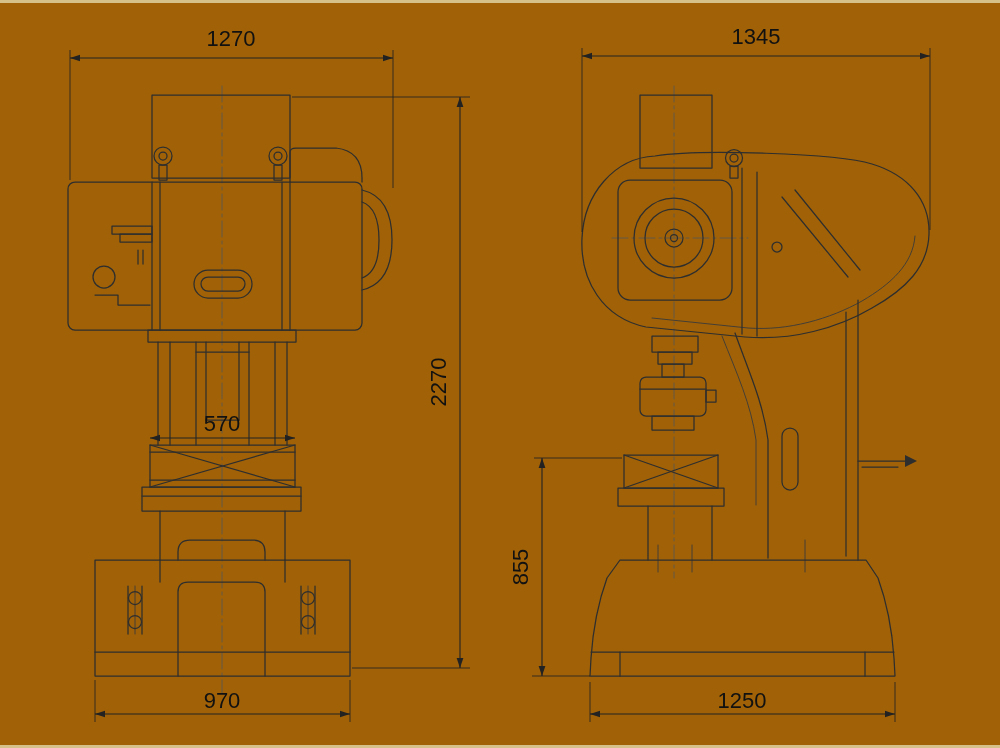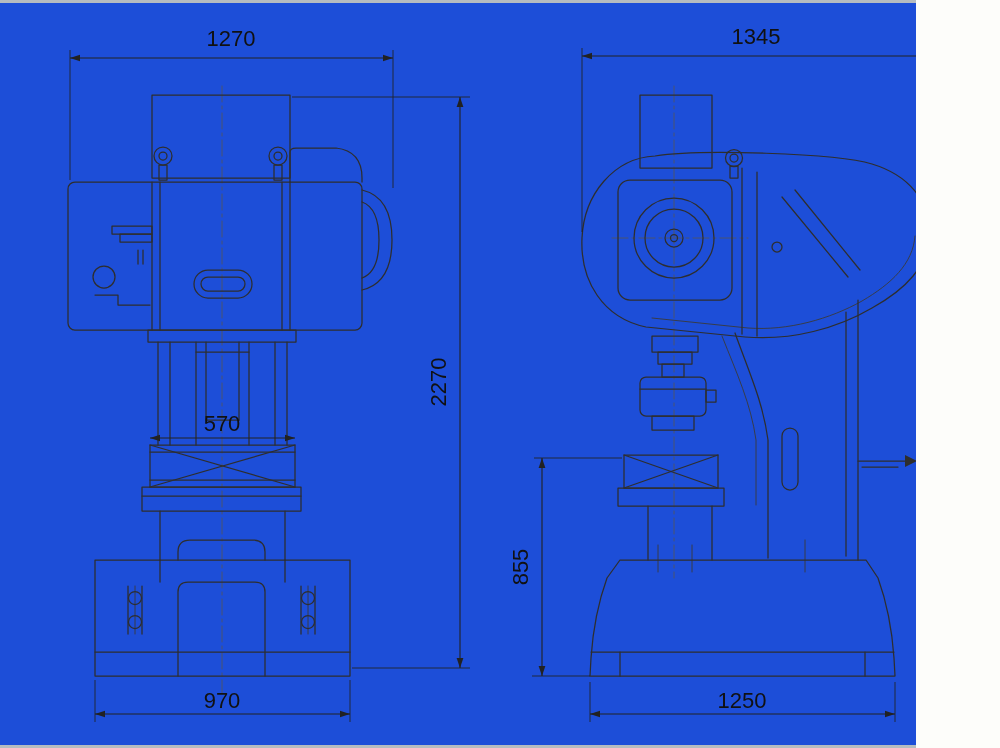--- a/index.html
+++ b/index.html
@@ -1,16 +1,16 @@
 <!DOCTYPE html>
 <html><head>
 <meta charset="utf-8">
 <style>
   html,body{margin:0;padding:0;background:#fdfdfa;}
-  .page{position:relative;width:916px;height:748px;background:#1d4ed8;overflow:hidden;
+  .page{position:relative;width:1000px;height:748px;background:#a16207;overflow:hidden;
         font-family:"Liberation Sans", sans-serif;}
   svg{position:absolute;left:0;top:0;}
   .outline{stroke:#2e2e2e;stroke-width:1.25;fill:none;stroke-linecap:round;stroke-linejoin:round;}
   .thin{stroke:#3a3a3a;stroke-width:0.9;fill:none;}
   .cl{stroke:#555;stroke-width:0.8;fill:none;stroke-dasharray:16 4 3 4;}
   .dim{stroke:#222;stroke-width:1.1;fill:none;}
   .ext{stroke:#222;stroke-width:0.85;fill:none;}
   .dim-text{fill:#111;stroke:none;font-size:22px;font-family:"Liberation Sans",sans-serif;text-anchor:middle;}
   .scan{fill:#e9e2b8;opacity:.75;}
 </style>

